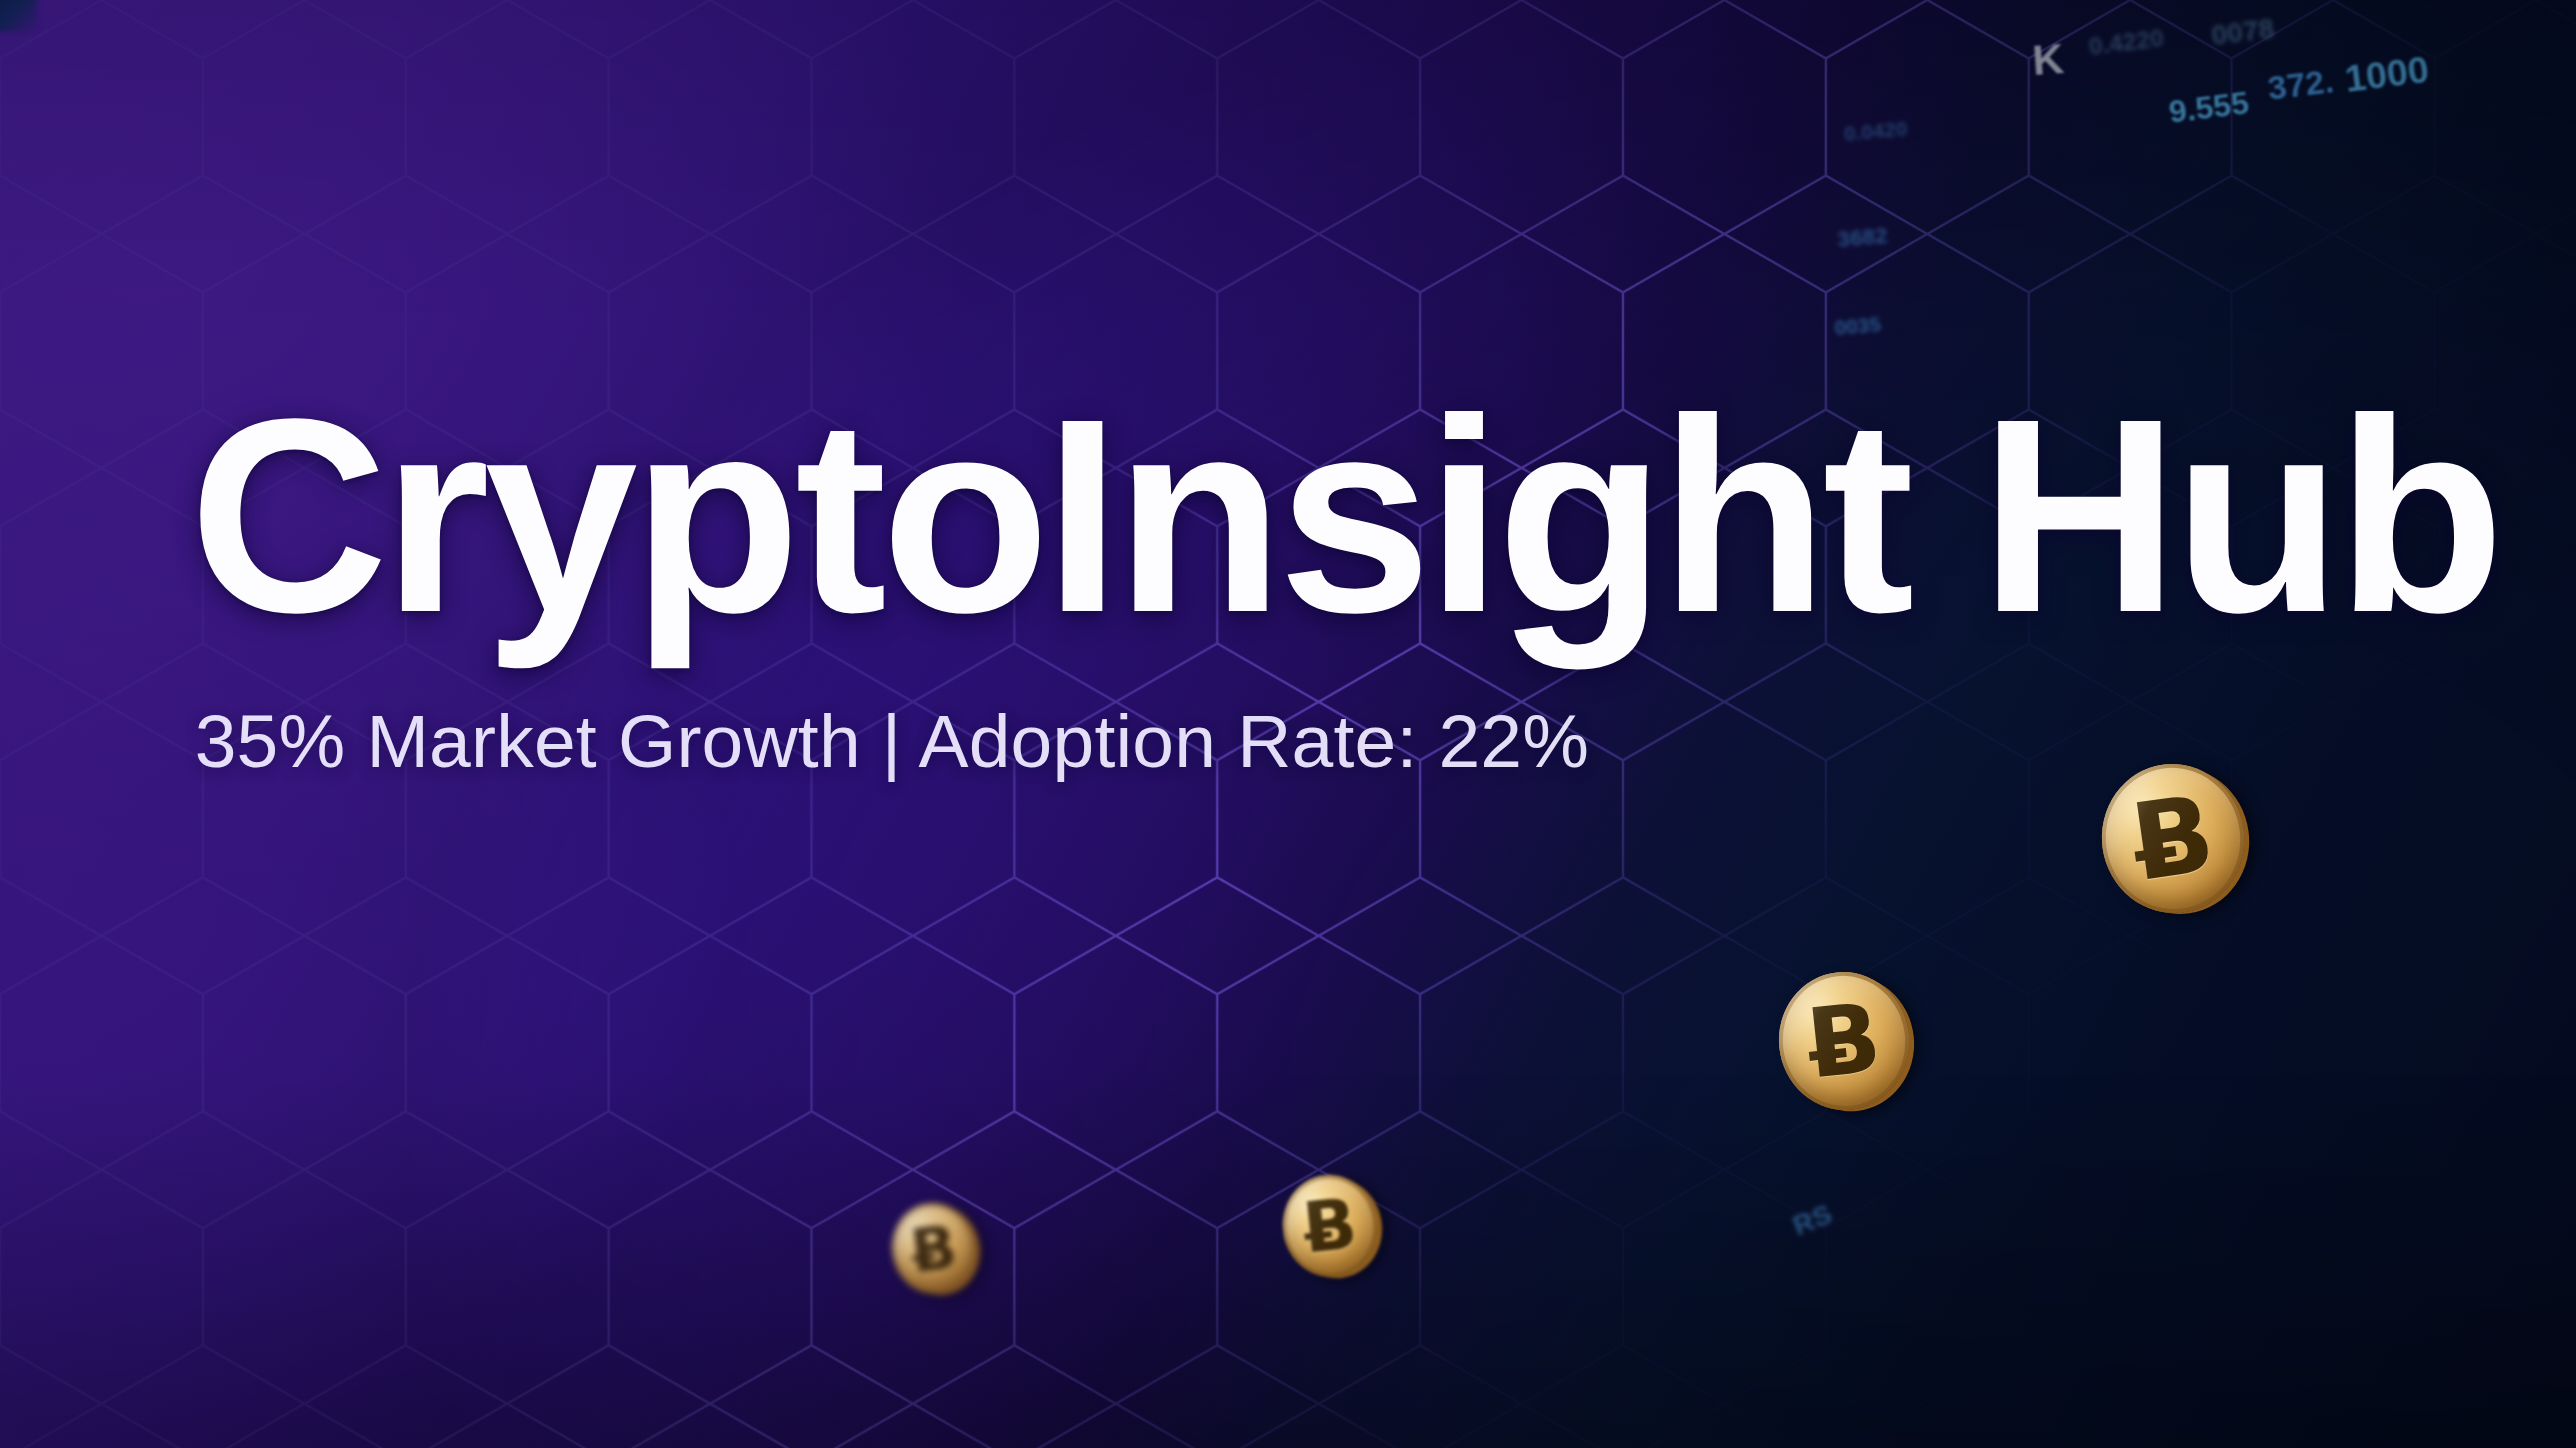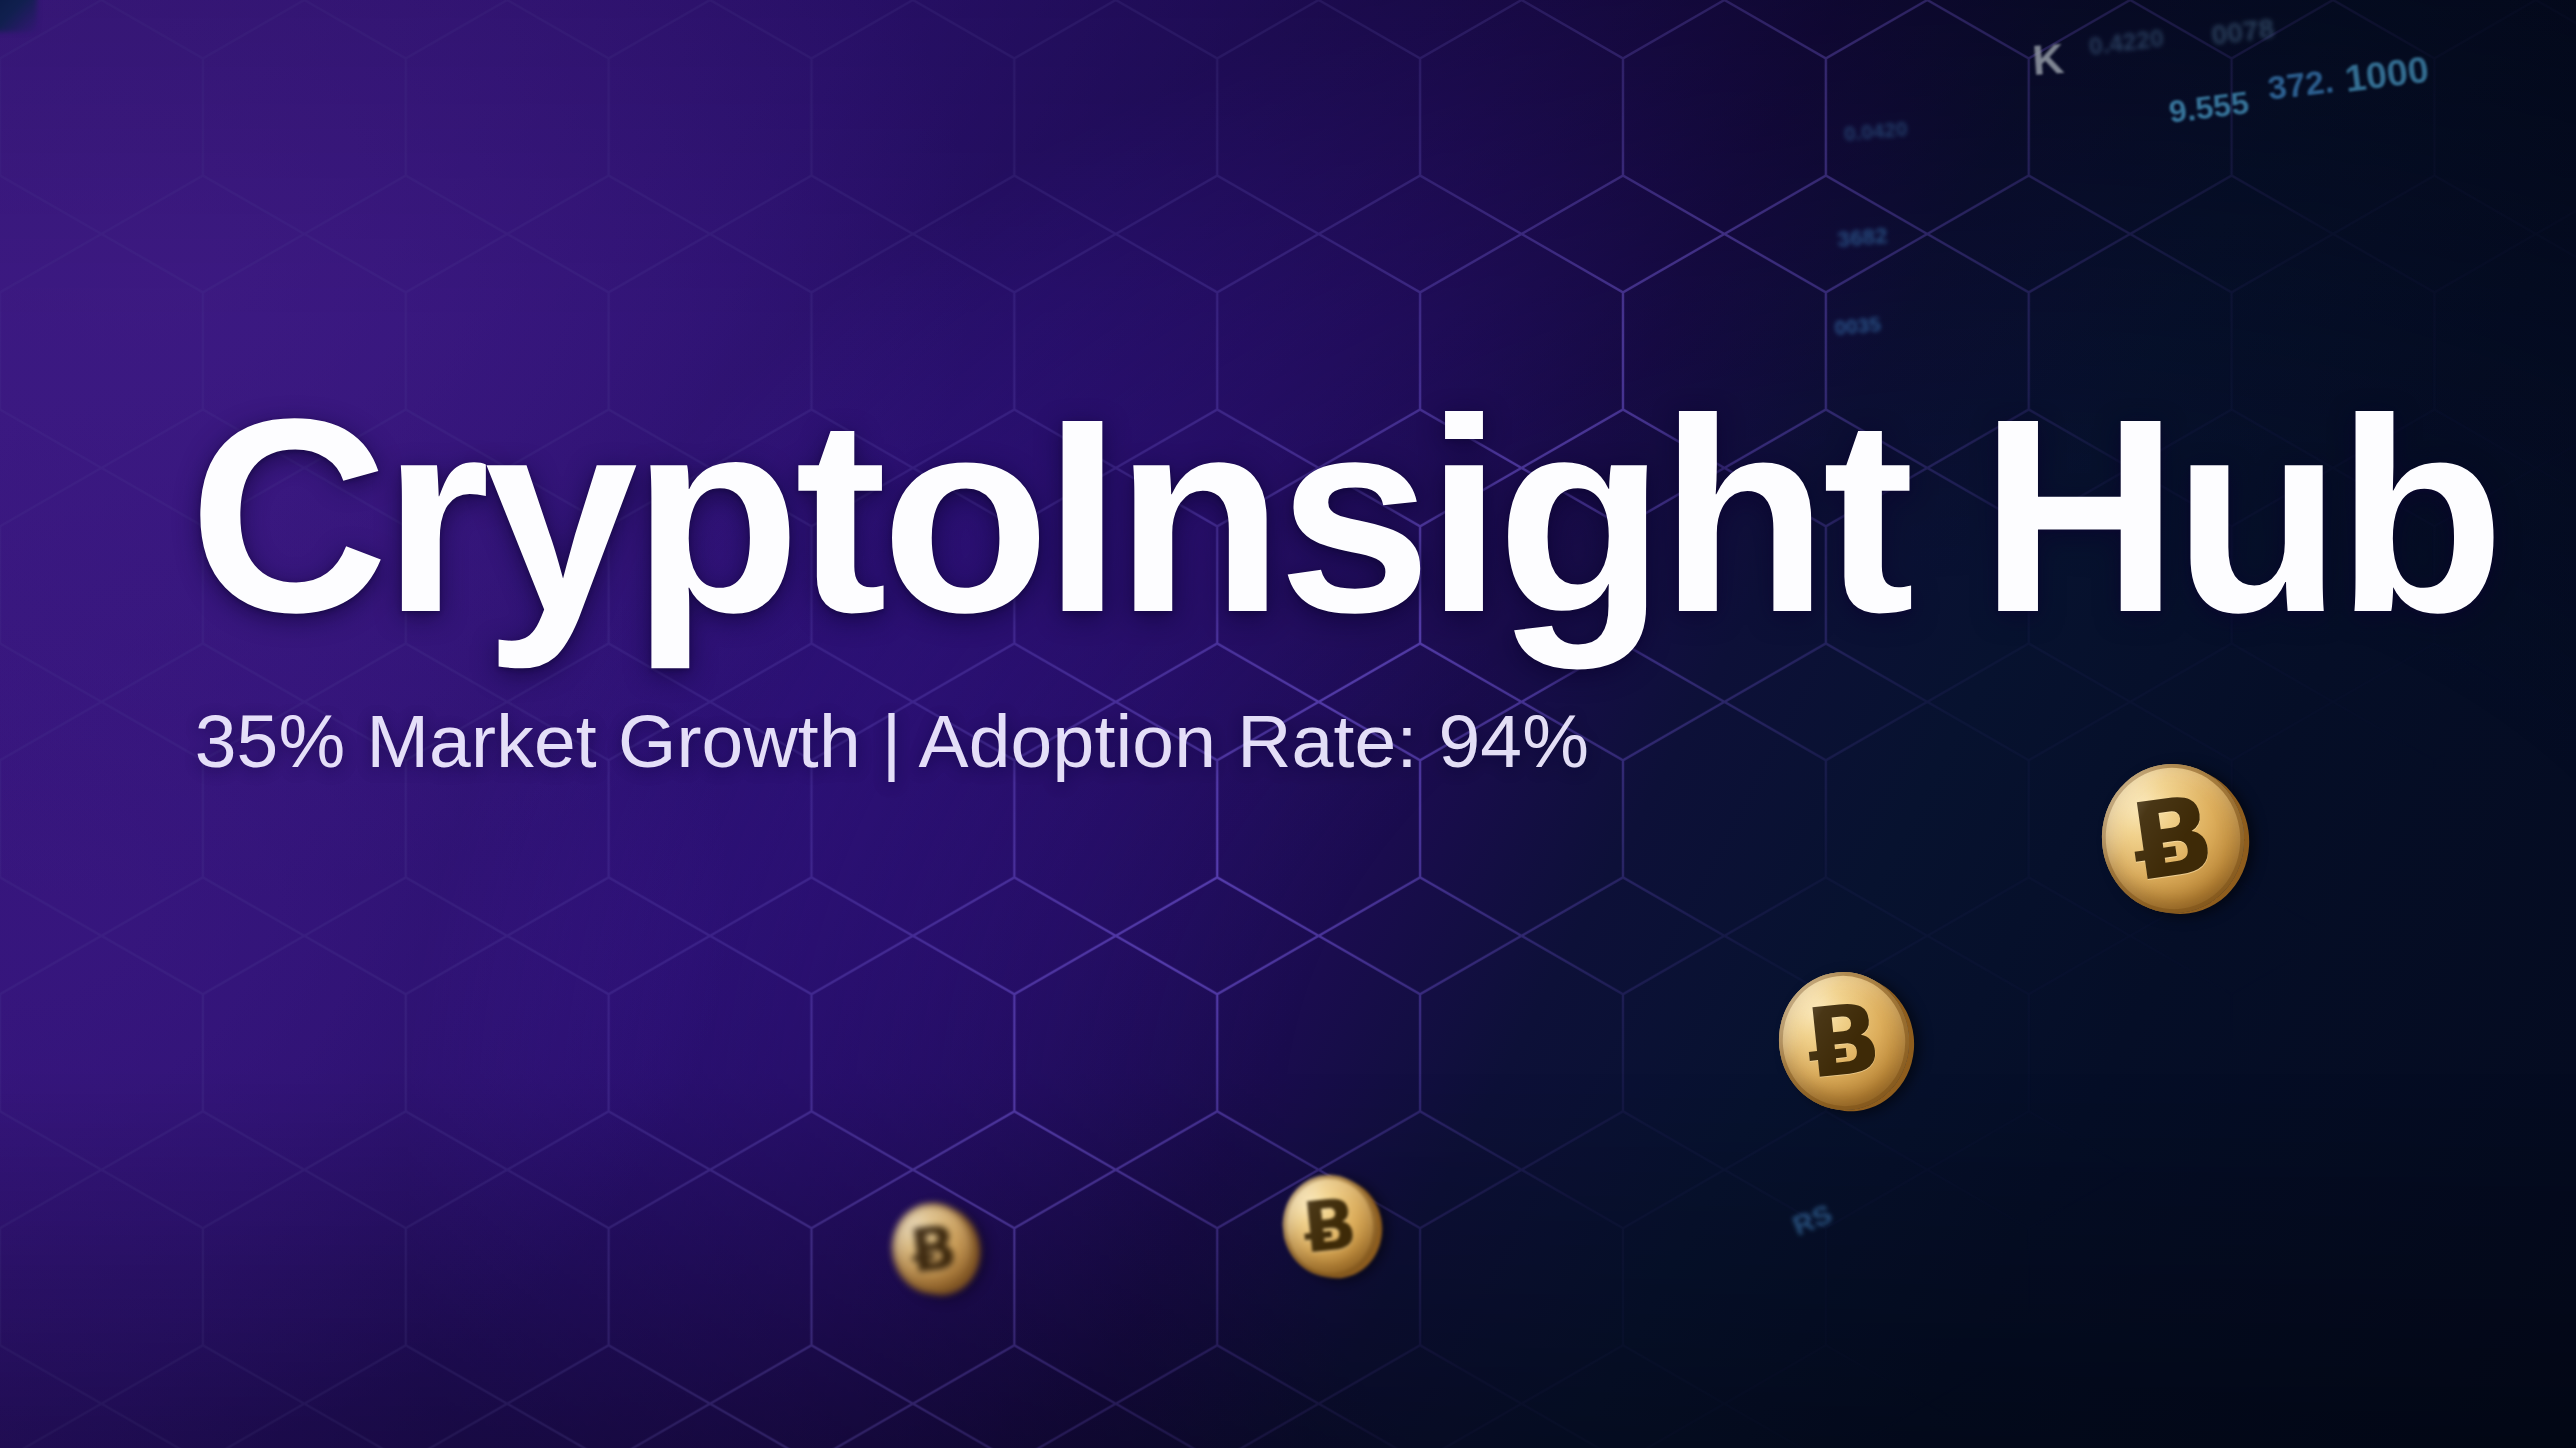--- a/index.html
+++ b/index.html
@@ -537,17 +537,17 @@
   <div class="coin" id="coin-4">
     <span class="edge"></span>
     <span class="face"></span>
     <span class="rim"></span>
     <span class="sym">Ƀ</span>
     <span class="gloss"></span>
   </div>
 
   <div id="text-block">
     <h1 id="title">CryptoInsight Hub</h1>
-    <p id="subtitle">35% Market Growth | Adoption Rate: 94%</p>
+    <p id="subtitle">35% Market Growth | Adoption Rate: 22%</p>
   </div>
 
 </div>
 
 
 </body></html>

